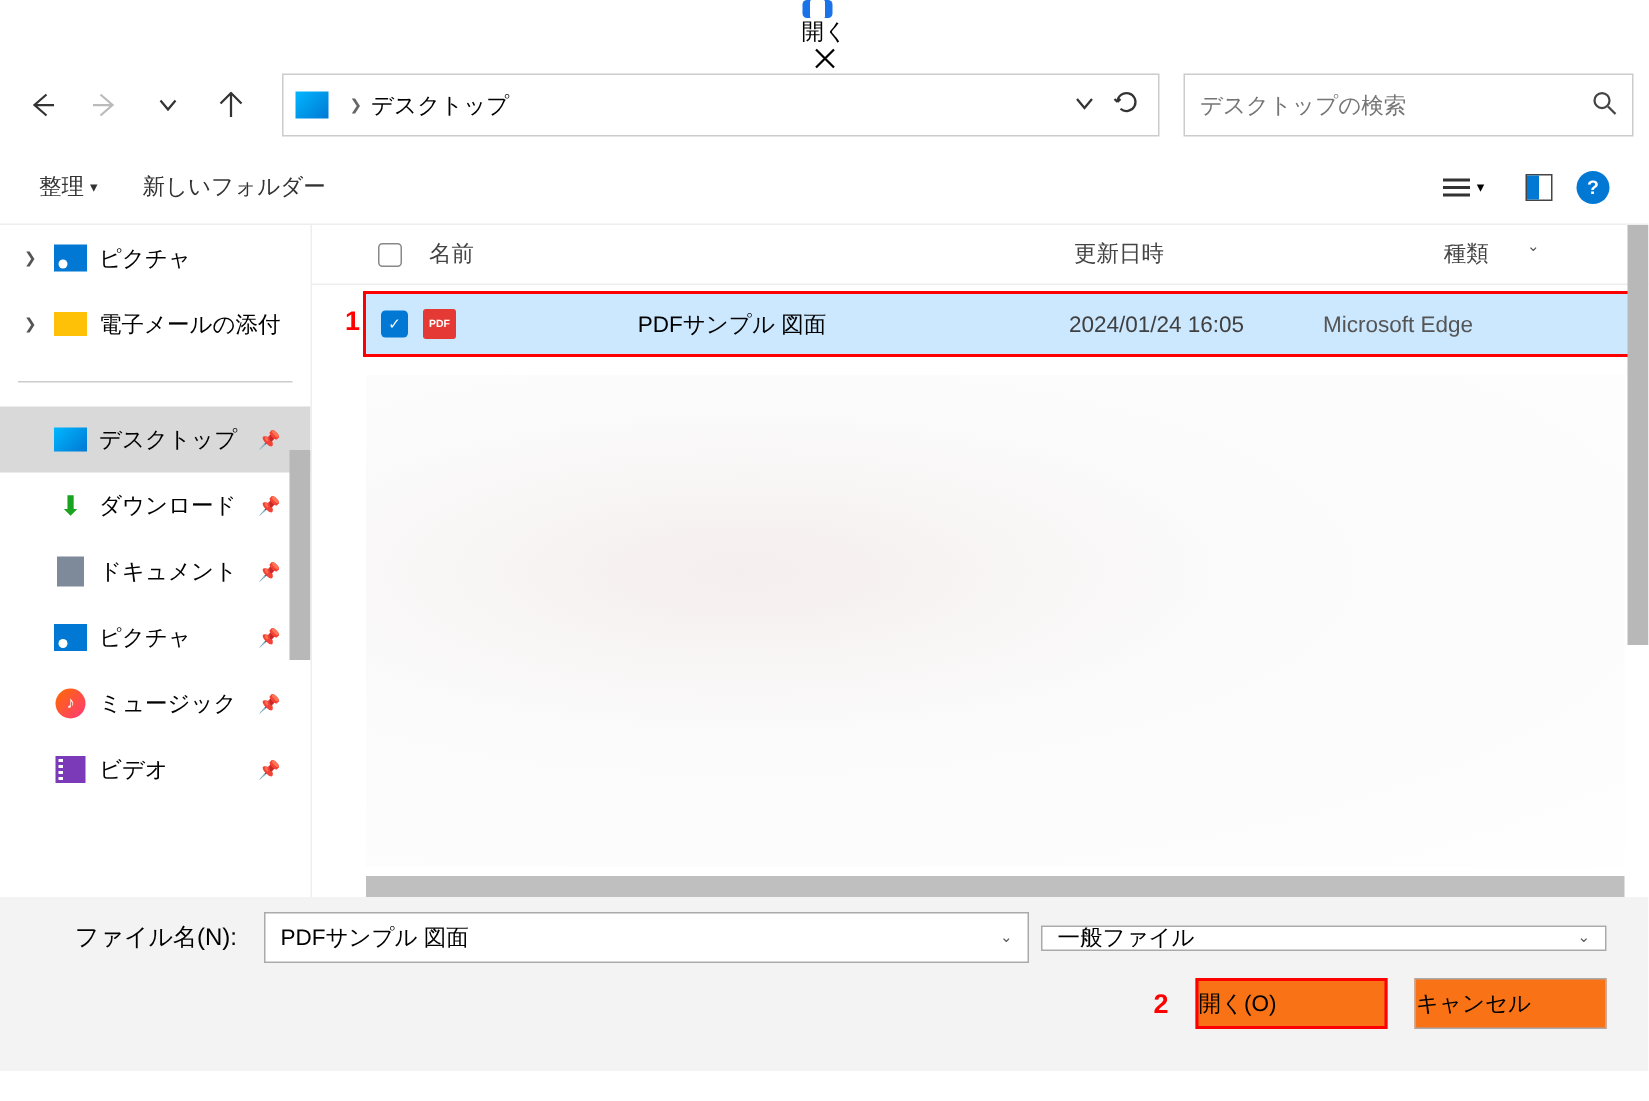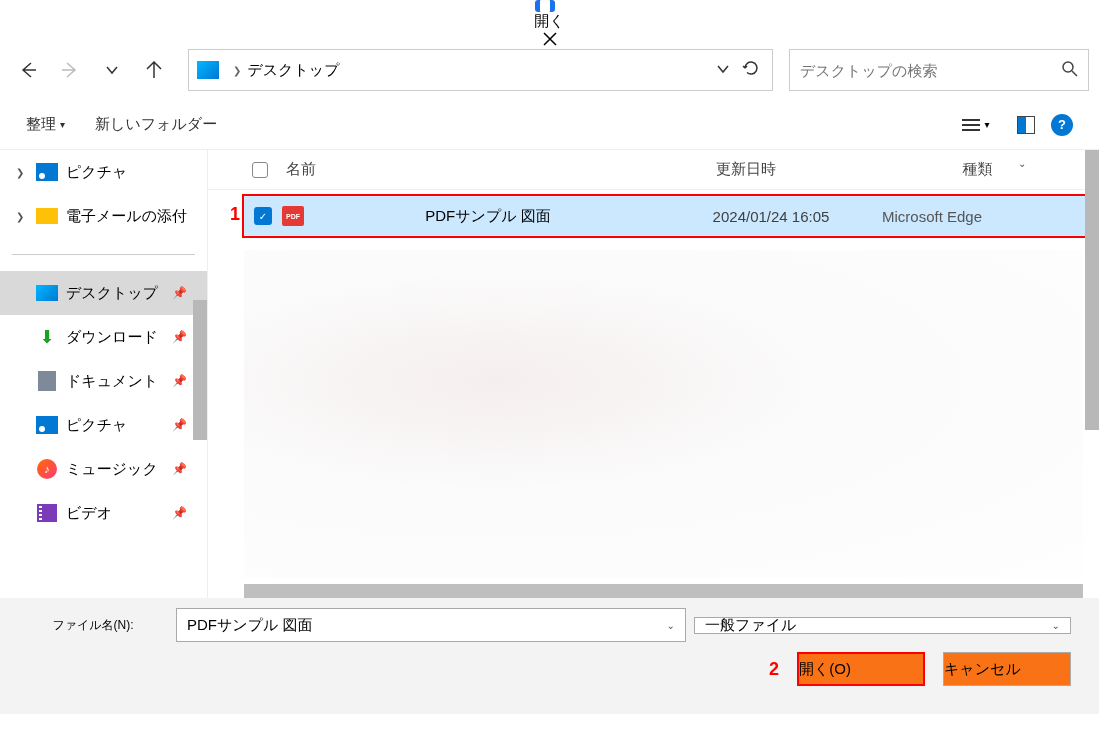--- a/index.html
+++ b/index.html
@@ -65,21 +65,21 @@
 .file-row .fd { width: 222px; color: #404040; }
 .file-row .ft { color: #555; }
 
 .content .blur-area { position: absolute; top: 100px; left: 36px; right: 16px; bottom: 20px; background: radial-gradient(ellipse at 30% 40%, #f5eeee 0%, #fbfbfb 40%, #fefefe 100%); }
 .content-scroll-v { position: absolute; right: 0; top: 0; width: 14px; height: 280px; background: #b8b8b8; }
 .content-scroll-h { position: absolute; bottom: 0; left: 36px; right: 16px; height: 14px; background: #bfbfbf; }
 
 
 .bottom { height: 116px; background: #f3f3f3; padding: 10px 28px; display: flex; flex-direction: column; gap: 10px; }
 .bottom .row1 { display: flex; align-items: center; gap: 8px; }
-.bottom .row1 .label { width: 130px; text-align: center; margin-right: 10px; font-size: 12px; }
+.bottom .row1 .label { width: 130px; text-align: right; margin-right: 10px; font-size: 16px; }
 .bottom .row1 .filename-box { width: 510px; height: 34px; border: 1px solid #aaa; background: #fff; display: flex; align-items: center; padding: 0 10px; }
 .bottom .row1 .filename-box .txt { flex: 1; font-size: 15px; }
 .bottom .row1 .filename-box .dd { font-size: 10px; color: #555; }
 .bottom .row1 .filter-box { flex: 1; height: 17px; border: 1px solid #aaa; background: #fff; display: flex; align-items: center; padding: 0 10px; }
 .bottom .row1 .filter-box .txt { flex: 1; font-size: 15px; }
 .bottom .row1 .filter-box .dd { font-size: 10px; color: #555; }
 .bottom .row2 { display: flex; justify-content: flex-end; align-items: center; gap: 18px; }
 .annotation-2 { color: #ff0000; font-weight: bold; font-size: 18px; }
 .bottom .btn { width: 128px; height: 34px; background: #f97316; border: 1px solid #aaa; display: flex; align-items: center; cursor: pointer; font-size: 15px; }
 .bottom .btn.open { border: 2px solid #ff0000; }

